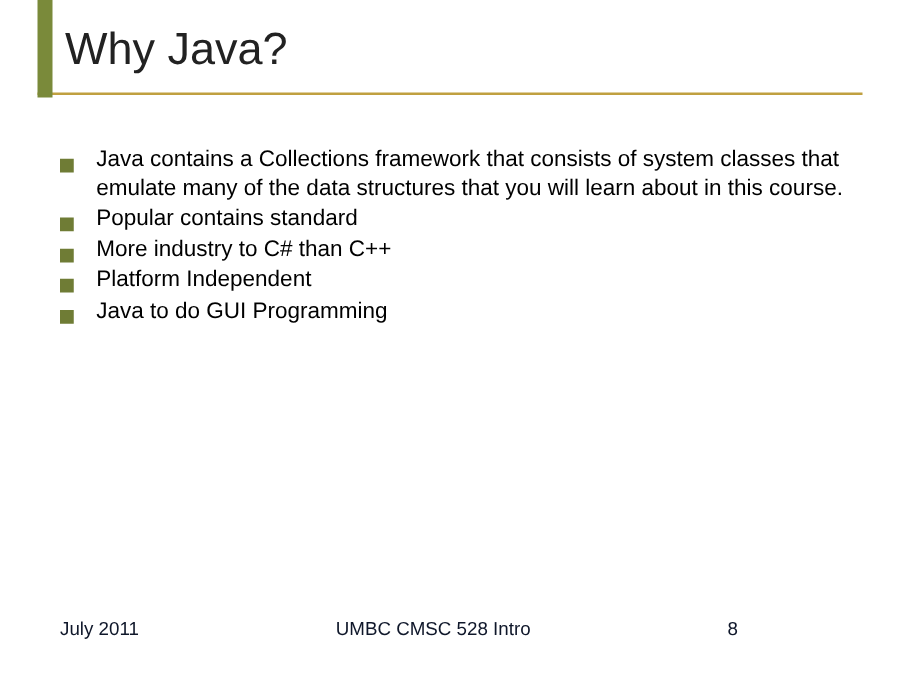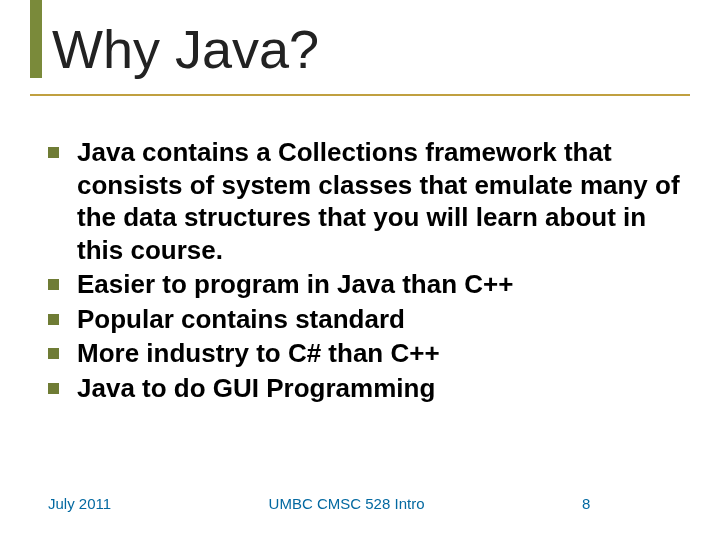--- a/index.html
+++ b/index.html
@@ -17,21 +17,21 @@
   }
   .corner-left {
     position: absolute;
     left: 0;
     top: 0;
     width: 12px;
     height: 78px;
     background: #7a8a3a;
   }
   .title {
-    font-size: 54px;
+    font-size: 36px;
     font-weight: 400;
     color: #222;
     padding: 8px 0 14px 22px;
     border-bottom: 2px solid #c0a040;
   }
   .body {
     padding: 0 6px 0 18px;
   }
   .item {
     display: flex;
@@ -40,35 +40,34 @@
   }
   .bullet {
     width: 11px;
     height: 11px;
     background: #6f7c35;
     flex: 0 0 11px;
     margin-top: 11px;
     margin-right: 18px;
   }
   .item-text {
-    font-size: 26px;
+    font-size: 18px;
     line-height: 1.25;
     color: #000;
-    font-weight: bold;
   }
   .footer {
     position: absolute;
     left: 0;
     right: 0;
     bottom: 28px;
     display: flex;
     align-items: center;
     padding: 0 48px;
     font-size: 15px;
-    color: #0369a1;
+    color: #0f172a;
   }
   .footer .date { flex: 0 0 auto; }
   .footer .center { flex: 1 1 auto; text-align: center; }
   .footer .page { flex: 0 0 90px; text-align: left; }
 </style>
 </head>
 <body>
 
 <div class="slide">
 
@@ -77,29 +76,29 @@
     <h1 class="title">Why Java?</h1>
   </div>
 
   <div class="body">
     <div class="item">
       <div class="bullet"></div>
       <div class="item-text">Java contains a Collections framework that consists of system classes that emulate many of the data structures that you will learn about in this course.</div>
     </div>
     <div class="item">
       <div class="bullet"></div>
-      <div class="item-text">Easier to program in Java than C++</div>
-    </div>
-    <div class="item">
-      <div class="bullet"></div>
       <div class="item-text">Popular contains standard</div>
     </div>
     <div class="item">
       <div class="bullet"></div>
       <div class="item-text">More industry to C# than C++</div>
+    </div>
+    <div class="item">
+      <div class="bullet"></div>
+      <div class="item-text">Platform Independent</div>
     </div>
     <div class="item">
       <div class="bullet"></div>
       <div class="item-text">Java to do GUI Programming</div>
     </div>
   </div>
 
   <div class="footer">
     <div class="date">July 2011</div>
     <div class="center">UMBC CMSC 528 Intro</div>

